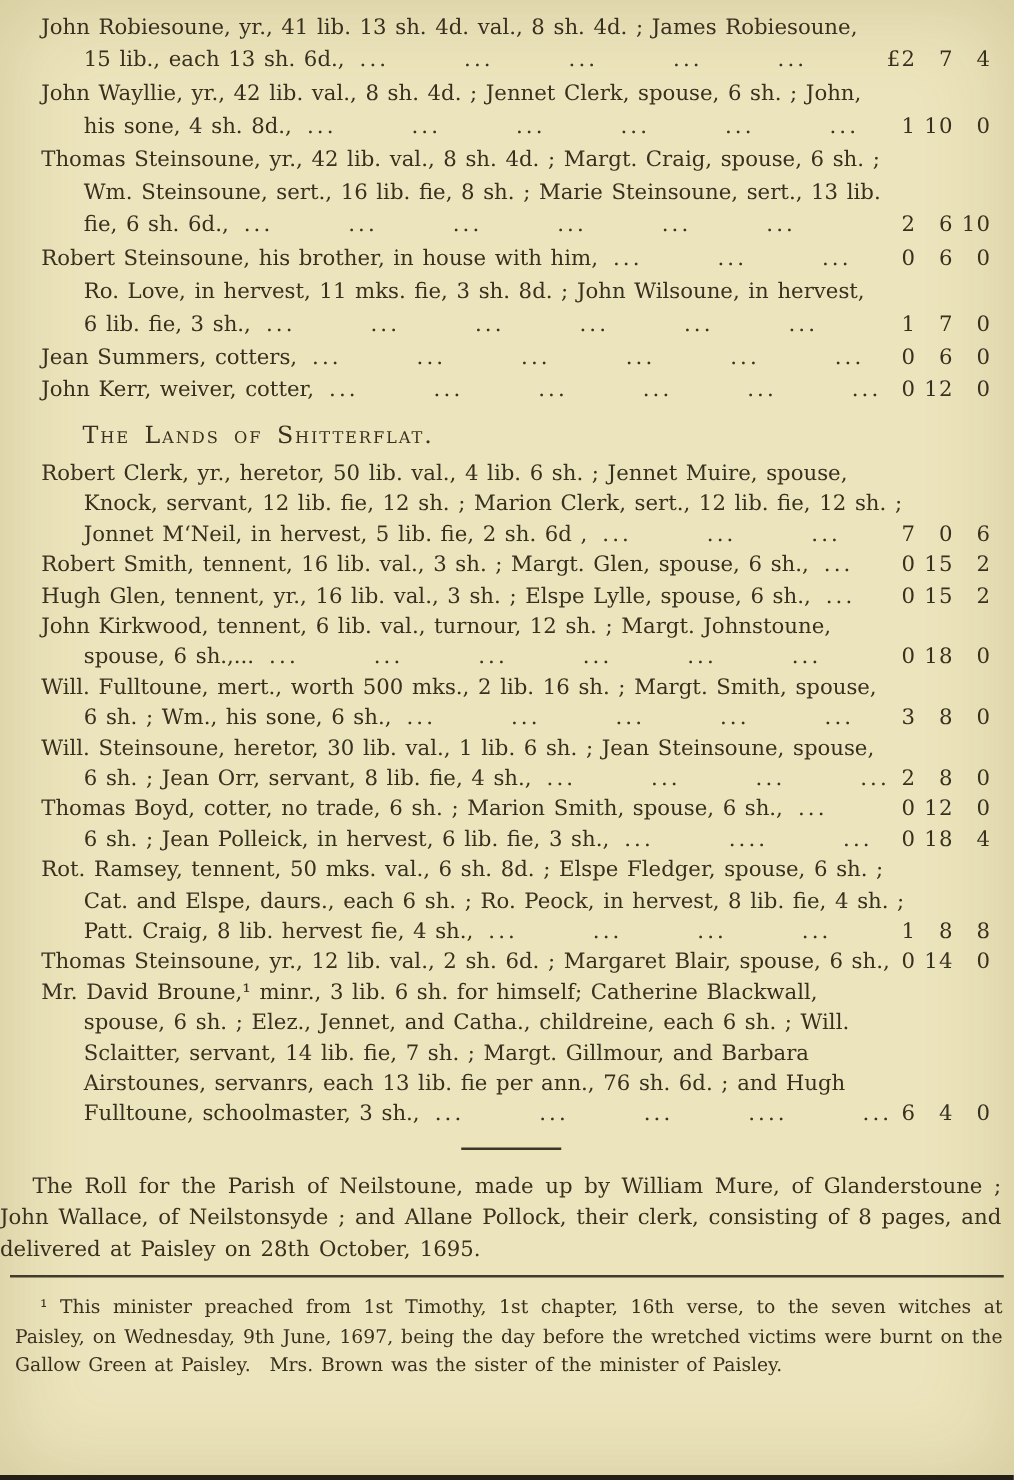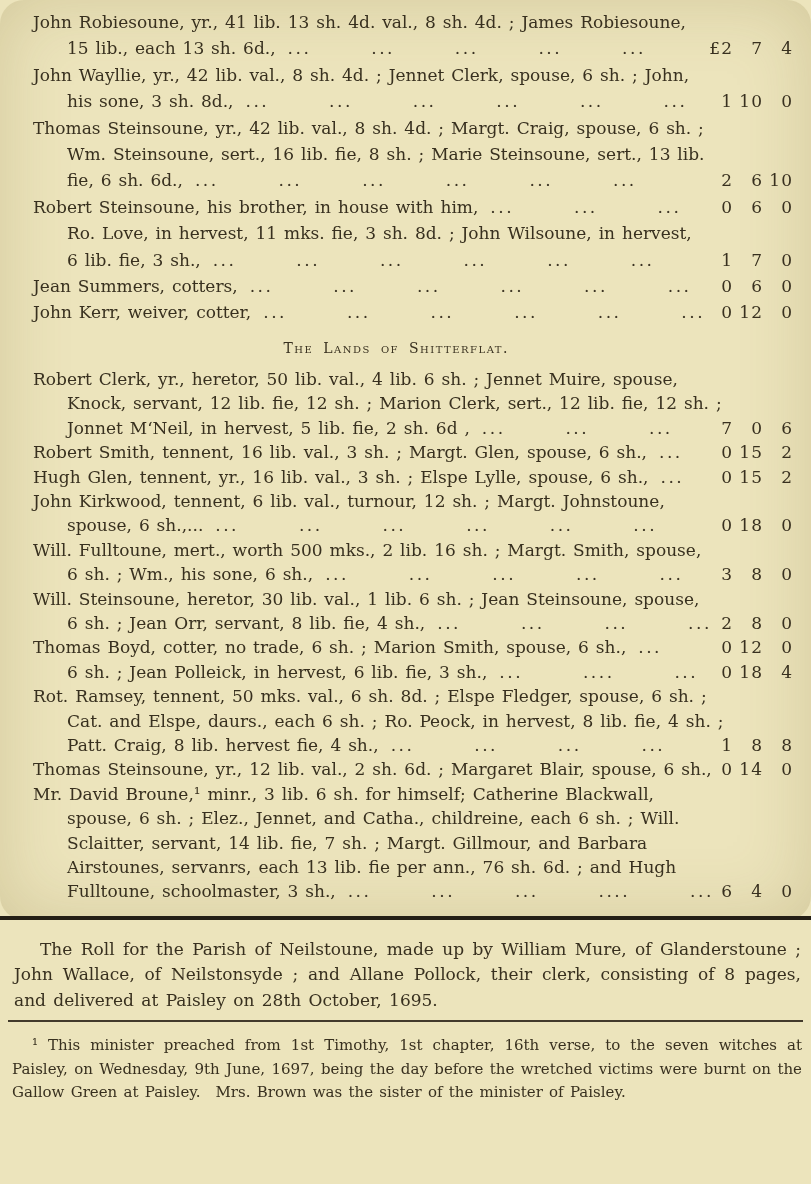--- a/index.html
+++ b/index.html
@@ -4,27 +4,26 @@
 <style>
   html, body { margin: 0; padding: 0; }
   body {
     width: 811px; height: 1184px;
     background: #ece4bc;
     overflow: hidden;
     font-family: "DejaVu Serif", "Liberation Serif", serif;
   }
   .page {
     position: relative;
-    width: 811px; height: 920px;
+    width: 811px; height: 1184px;
     background: #ece4bc;
     box-shadow: inset 0 0 70px rgba(125, 104, 42, 0.22);
     color: #38301f;
     box-sizing: border-box;
     padding-top: 9px;
-    border-radius: 24px;
   }
   .roll { padding-left: 33px; padding-right: 151px; }
   .section .line {
     position: relative;
     white-space: nowrap;
     font-size: 17px;
     line-height: 26.4px;
     word-spacing: 1.5px;
   }
   .section.tight .line { line-height: 24.4px; }
@@ -41,36 +40,36 @@
     display: flex;
     width: 90px;
   }
   .amt-col {
     display: inline-block;
     width: 30px;
     text-align: right;
     letter-spacing: 1px;
   }
   .section-heading {
-    text-align: right;
+    text-align: left;
     font-variant: small-caps;
-    font-size: 14px;
+    font-size: 19px;
     letter-spacing: 1.5px;
     word-spacing: 4px;
     line-height: 24px;
     margin: 10px 151px 7px 33px;
   }
   .short-rule {
     width: 80px; height: 0;
     border-top: 2px solid #3d3526;
     margin: 14px auto 0 auto;
     position: relative; left: 3px;
   }
   .closing {
-    margin: 17px 10px 0 14px;
+    margin: 17px 10px 0 0;
     font-size: 17px;
     line-height: 25.5px;
     text-align: justify;
     text-indent: 26px;
     word-spacing: 2px;
   }
   .footnote-rule {
     width: 795px; height: 0;
     border-top: 2px solid #423a2b;
     margin: 7px auto 0 auto;
@@ -99,21 +98,21 @@
         <div class="entry">
           <div class="line"><span>John Robiesoune, yr., 41 lib. 13 sh. 4d. val., 8 sh. 4d. ; James Robiesoune,</span></div>
           <div class="line cont"><span>15 lib., each 13 sh. 6d.,</span><span class="leader">... ... ... ... ...</span><span class="amount">
               <span class="amt-col">£2</span>
               <span class="amt-col">7</span>
               <span class="amt-col">4</span>
             </span></div>
         </div>
         <div class="entry">
           <div class="line"><span>John Wayllie, yr., 42 lib. val., 8 sh. 4d. ; Jennet Clerk, spouse, 6 sh. ; John,</span></div>
-          <div class="line cont"><span>his sone, 3 sh. 8d.,</span><span class="leader">... ... ... ... ... ...</span><span class="amount">
+          <div class="line cont"><span>his sone, 4 sh. 8d.,</span><span class="leader">... ... ... ... ... ...</span><span class="amount">
               <span class="amt-col">1</span>
               <span class="amt-col">10</span>
               <span class="amt-col">0</span>
             </span></div>
         </div>
         <div class="entry">
           <div class="line"><span>Thomas Steinsoune, yr., 42 lib. val., 8 sh. 4d. ; Margt. Craig, spouse, 6 sh. ;</span></div>
           <div class="line cont"><span>Wm. Steinsoune, sert., 16 lib. fie, 8 sh. ; Marie Steinsoune, sert., 13 lib.</span></div>
           <div class="line cont"><span>fie, 6 sh. 6d.,</span><span class="leader">... ... ... ... ... ...</span><span class="amount">
               <span class="amt-col">2</span>

